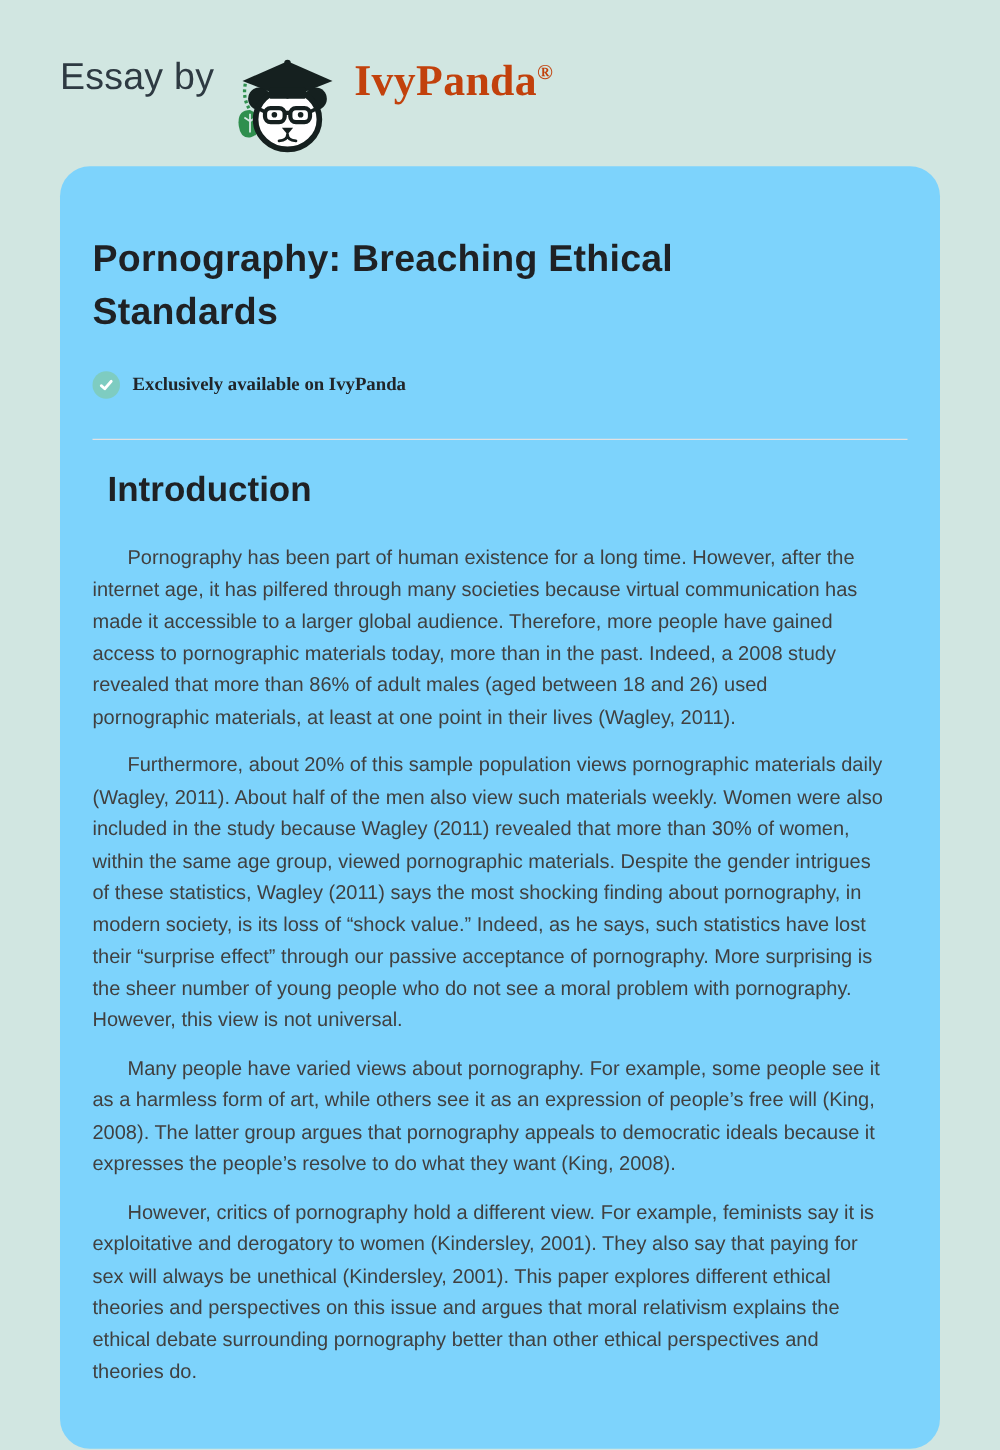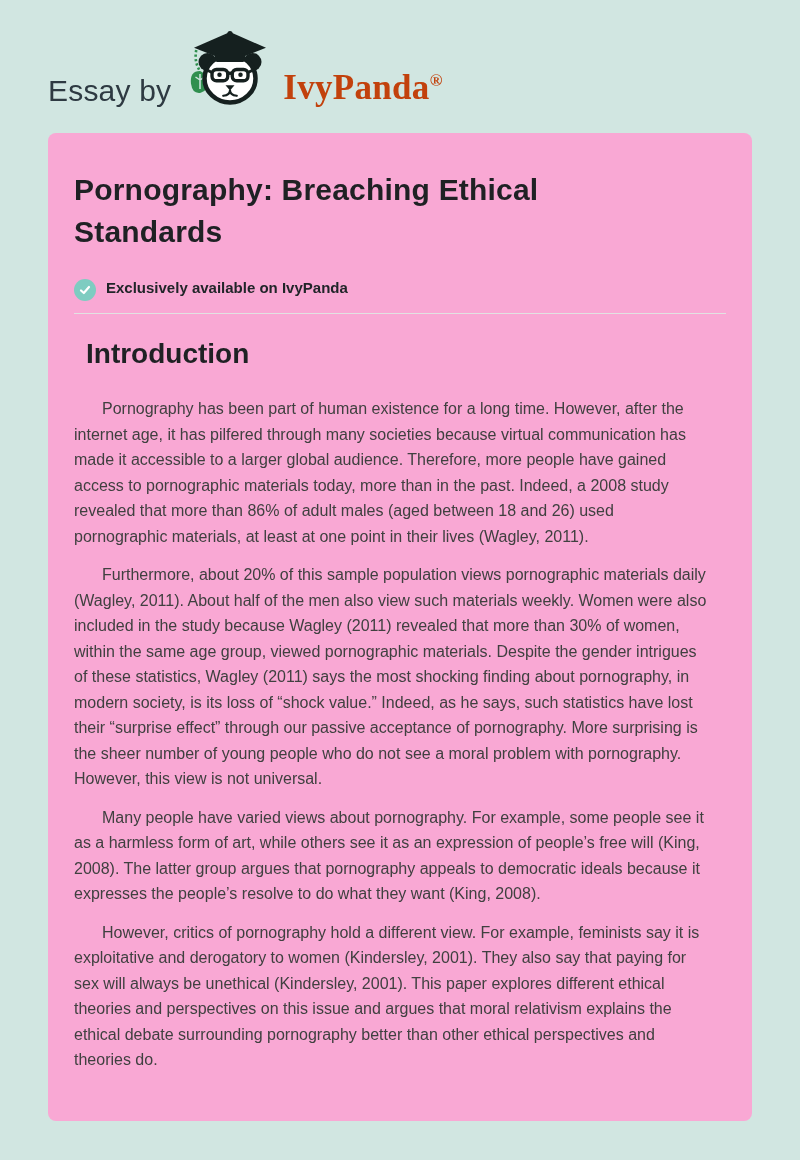--- a/index.html
+++ b/index.html
@@ -8,21 +8,21 @@
     width: 800px;
     height: 1160px;
     background: #d1e6e1;
     font-family: "Liberation Sans", sans-serif;
     -webkit-font-smoothing: antialiased;
   }
 
   
   .header {
     display: flex;
-    align-items: flex-end;
+    align-items: flex-start;
     gap: 14px;
     padding: 45px 48px 0 48px;
     height: 108px;
   }
   .header-prefix {
     font-size: 30px;
     color: #2e3a42;
     letter-spacing: 0.2px;
   }
   .logo-wrap { width: 84px; height: 80px; display: flex; align-items: center; justify-content: center; }
@@ -31,39 +31,40 @@
     font-weight: 700;
     font-size: 35px;
     color: #c2410c;
     letter-spacing: 0.3px;
   }
   .brand sup { font-size: 17px; font-weight: 700; }
 
   
   .card {
     margin: 25px 48px 0 48px;
-    background: #f9a8d4;
-    border-radius: 8px;
-    padding: 36px 26px 48px 26px;
+    background: #7dd3fc;
+    border-radius: 24px;
+    padding: 54px 26px 48px 26px;
     min-height: 954px;
   }
   .article-title {
     margin: 0 0 26px 0;
     font-size: 30px;
     line-height: 1.4;
     font-weight: 700;
     color: #1f2124;
     max-width: 560px;
     letter-spacing: 0.2px;
   }
   .badge {
     display: flex;
-    align-items: flex-start;
+    align-items: center;
     gap: 10px;
-    margin: 0 0 12px 0;
+    margin: 0 0 32px 0;
+    font-family: Liberation Serif, serif;
   }
   .badge-circle {
     width: 22px;
     height: 22px;
     border-radius: 50%;
     background: #7eccc1;
     display: flex;
     align-items: center;
     justify-content: center;
     flex: 0 0 auto;

